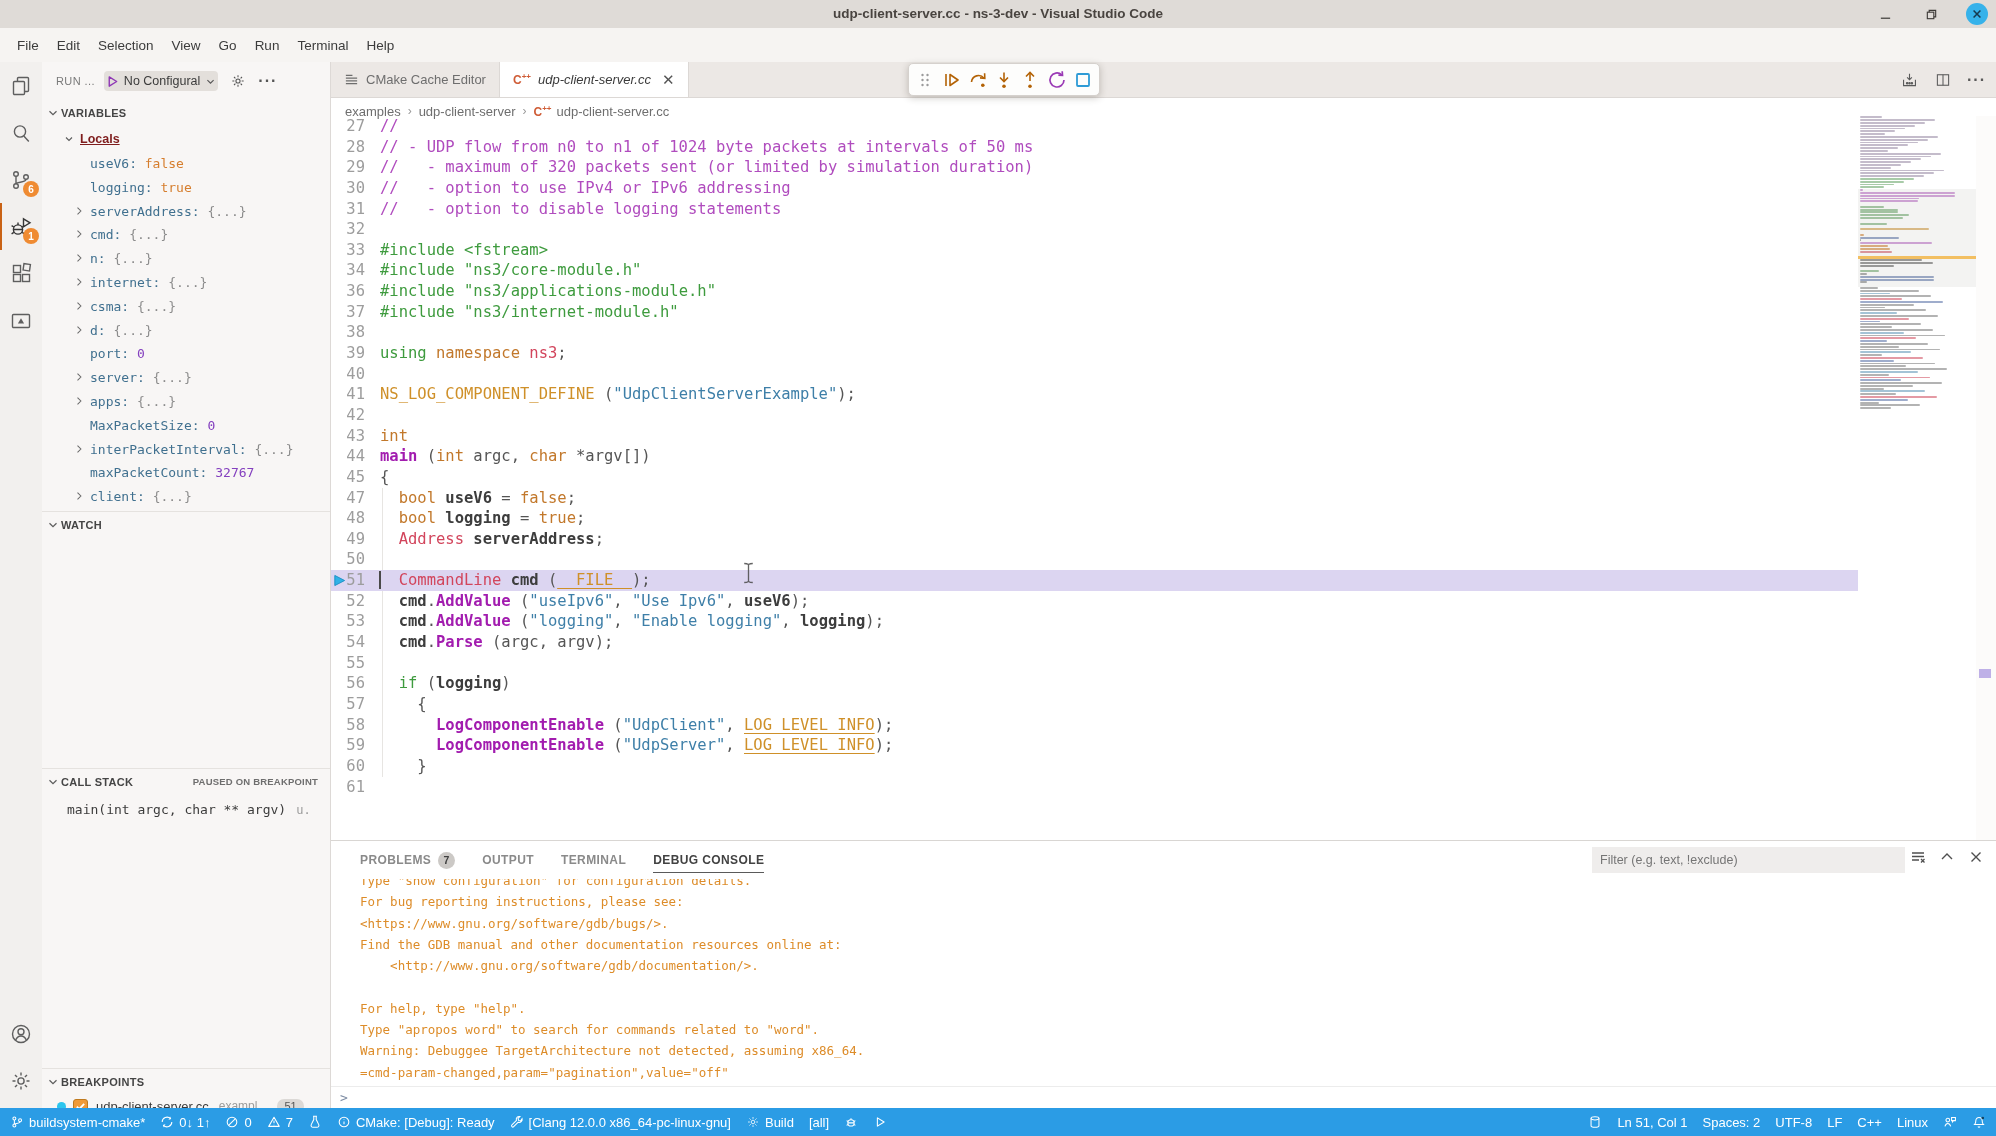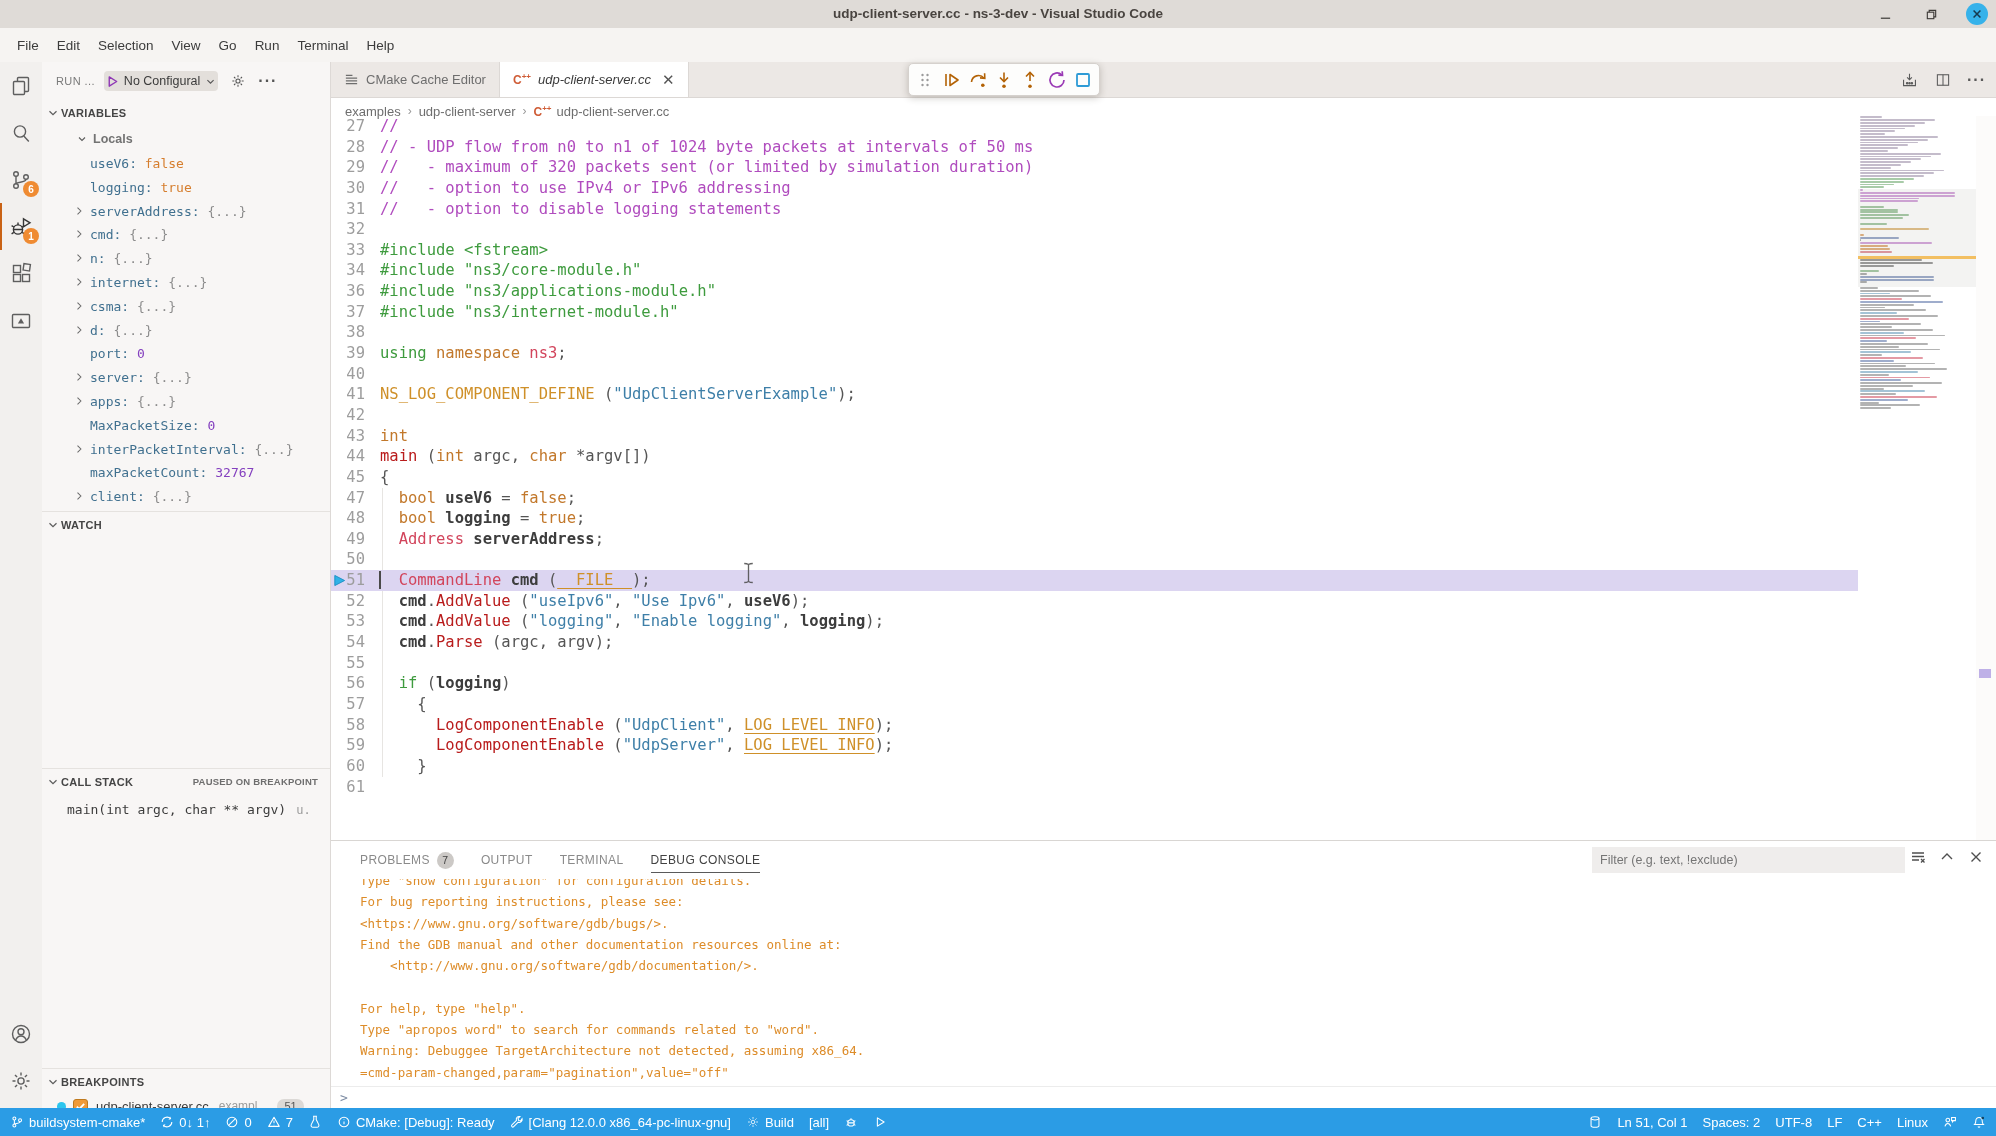--- a/index.html
+++ b/index.html
@@ -42,21 +42,21 @@
 .section-hdr .twisty { position:absolute; left:4px; top:6px; }
 .sec-badge { margin-left:auto; margin-right:12px; font-size:9.5px; font-weight:bold; color:#6e6e6e; letter-spacing:.2px; }
 
 #var-list { position:absolute; top:64px; left:0; right:0; font:13px/23.8px "DejaVu Sans Mono",monospace; }
 .var-row { height:23.8px; position:relative; white-space:pre; padding-left:48px; }
 .var-row .twisty { position:absolute; left:31px; top:5px; }
 .vname { color:#40708f; }
 .v-bool { color:#d67e2e; }
 .v-num  { color:#8440bf; }
 .v-obj  { color:#8c8c8c; }
-#scope-row { position:absolute; top:38px; left:13px; right:0; height:26px; line-height:26px; font-size:12.5px; font-weight:bold; color:#737373; padding-left:38px; }
+#scope-row { position:absolute; top:38px; left:0; right:0; height:26px; line-height:26px; font-size:12.5px; font-weight:bold; color:#7f1d1d; padding-left:38px;text-decoration:underline; }
 #scope-row .twisty { position:absolute; left:21px; top:7px; }
 
 #callstack-frame { position:absolute; left:0; right:0; height:24px; line-height:24px; font:13px/24px "DejaVu Sans Mono",monospace; color:#3c3c3c; padding-left:25px; white-space:nowrap; overflow:hidden; }
 #frame-loc { color:#9b9b9b; font-size:12px; margin-left:10px; }
 
 #bp-row { position:absolute; left:0; right:0; height:24px; display:flex; align-items:center; padding-left:15px; }
 #bp-dot { width:9px; height:9px; border-radius:50%; background:#2cc5ee; margin-right:7px; flex:none; }
 #bp-check { width:15px; height:15px; background:#f09a38; border:1px solid #bf7a1f; border-radius:3px; display:flex; align-items:center; justify-content:center; margin-right:8px; flex:none; }
 #bp-file { font-size:13px; color:#3b3b3b; margin-right:10px; }
 #bp-path { font-size:12px; color:#9b9b9b; margin-right:10px; }
@@ -89,38 +89,38 @@
 .caret { position:absolute; left:-1px; top:1px; height:18px; width:1.5px; background:#4a4a4a; }
 .tk-cm { color:#b04cbe; }
 .tk-pp { color:#3e9b3e; }
 .tk-strg { color:#3e9b3e; }
 .tk-kwg { color:#3e9b3e; }
 .tk-kw { color:#c2782b; }
 .tk-type { color:#d2455c; }
 .tk-macro { color:#cf9029; }
 .tk-macrou { color:#cf9029; text-decoration:underline; text-underline-offset:3px; }
 .tk-str { color:#3e7fa8; }
-.tk-fn { color:#b91c1c; font-weight:400; }
+.tk-fn { color:#a21caf; font-weight:700; }
 .tk-var { color:#3d3d3d; font-weight:600; }
 .tk-txt { color:#555; }
 
 #mouse-cursor { position:absolute; left:411px; top:500px; z-index:9; opacity:.85; }
 
 
 #minimap { position:absolute; top:54px; right:20px; width:118px; bottom:0; background:#fff; overflow:hidden; }
 .mm-row { height:2.8px; position:relative; }
 .mm-bar { position:absolute; left:2px; top:.4px; height:1.9px; border-radius:1px; }
 #mm-slider { position:absolute; left:0; right:0; background:rgba(90,80,70,.07); }
 #mm-current { position:absolute; left:0; right:0; height:3px; background:#f2bf62; }
 #ruler { position:absolute; top:54px; right:0; width:20px; bottom:0; background:#fcfbfa; }
 #ruler-marker { position:absolute; left:3px; width:12px; height:9px; background:#b7a7e4; opacity:.9; }
 
 
 #panel { position:absolute; left:331px; right:0; top:840px; bottom:28px; background:#fff; border-top:1px solid #d9d6d3; }
-#panel-tabs { position:absolute; top:0; left:0; right:0; height:38px; display:flex; padding-left:29px; gap:27px; }
+#panel-tabs { position:absolute; top:0; left:0; right:0; height:38px; display:flex; padding-left:29px; gap:27px;font-weight:bold; }
 .ptab { font-size:12px; letter-spacing:.4px; color:#8a8a8a; display:flex; align-items:center; gap:7px; height:38px; position:relative; }
 .ptab.active { color:#424242; }
 .ptab.active::after { content:""; position:absolute; bottom:6px; left:0; right:0; height:1px; background:#5a5a5a; }
 .ptab-badge { background:#ccc9c6; color:#3f3f3f; border-radius:50%; width:17px; height:17px; font-size:10.5px; display:flex; align-items:center; justify-content:center; }
 #panel-filter { position:absolute; right:91px; top:6px; width:313px; height:26px; background:#efedec; border:none; outline:none; font-size:12.5px; color:#555; padding:0 8px; font-family:"Liberation Sans",sans-serif; }
 #panel-icons { position:absolute; right:12px; top:8px; display:flex; gap:13px; color:#4f4f4f; }
 #console { position:absolute; top:38px; left:0; right:0; bottom:22px; overflow:hidden; font:12.5px/21.3px "DejaVu Sans Mono",monospace; color:#dd8c29; padding-left:29px; white-space:pre; }
 #console .cline.clip { margin-top:-9px; }
 #prompt-row { position:absolute; bottom:0; left:0; right:0; height:22px; border-top:1px solid #ececec; color:#7d8ca3; font:13px/21px "DejaVu Sans Mono",monospace; padding-left:9px; }
 

